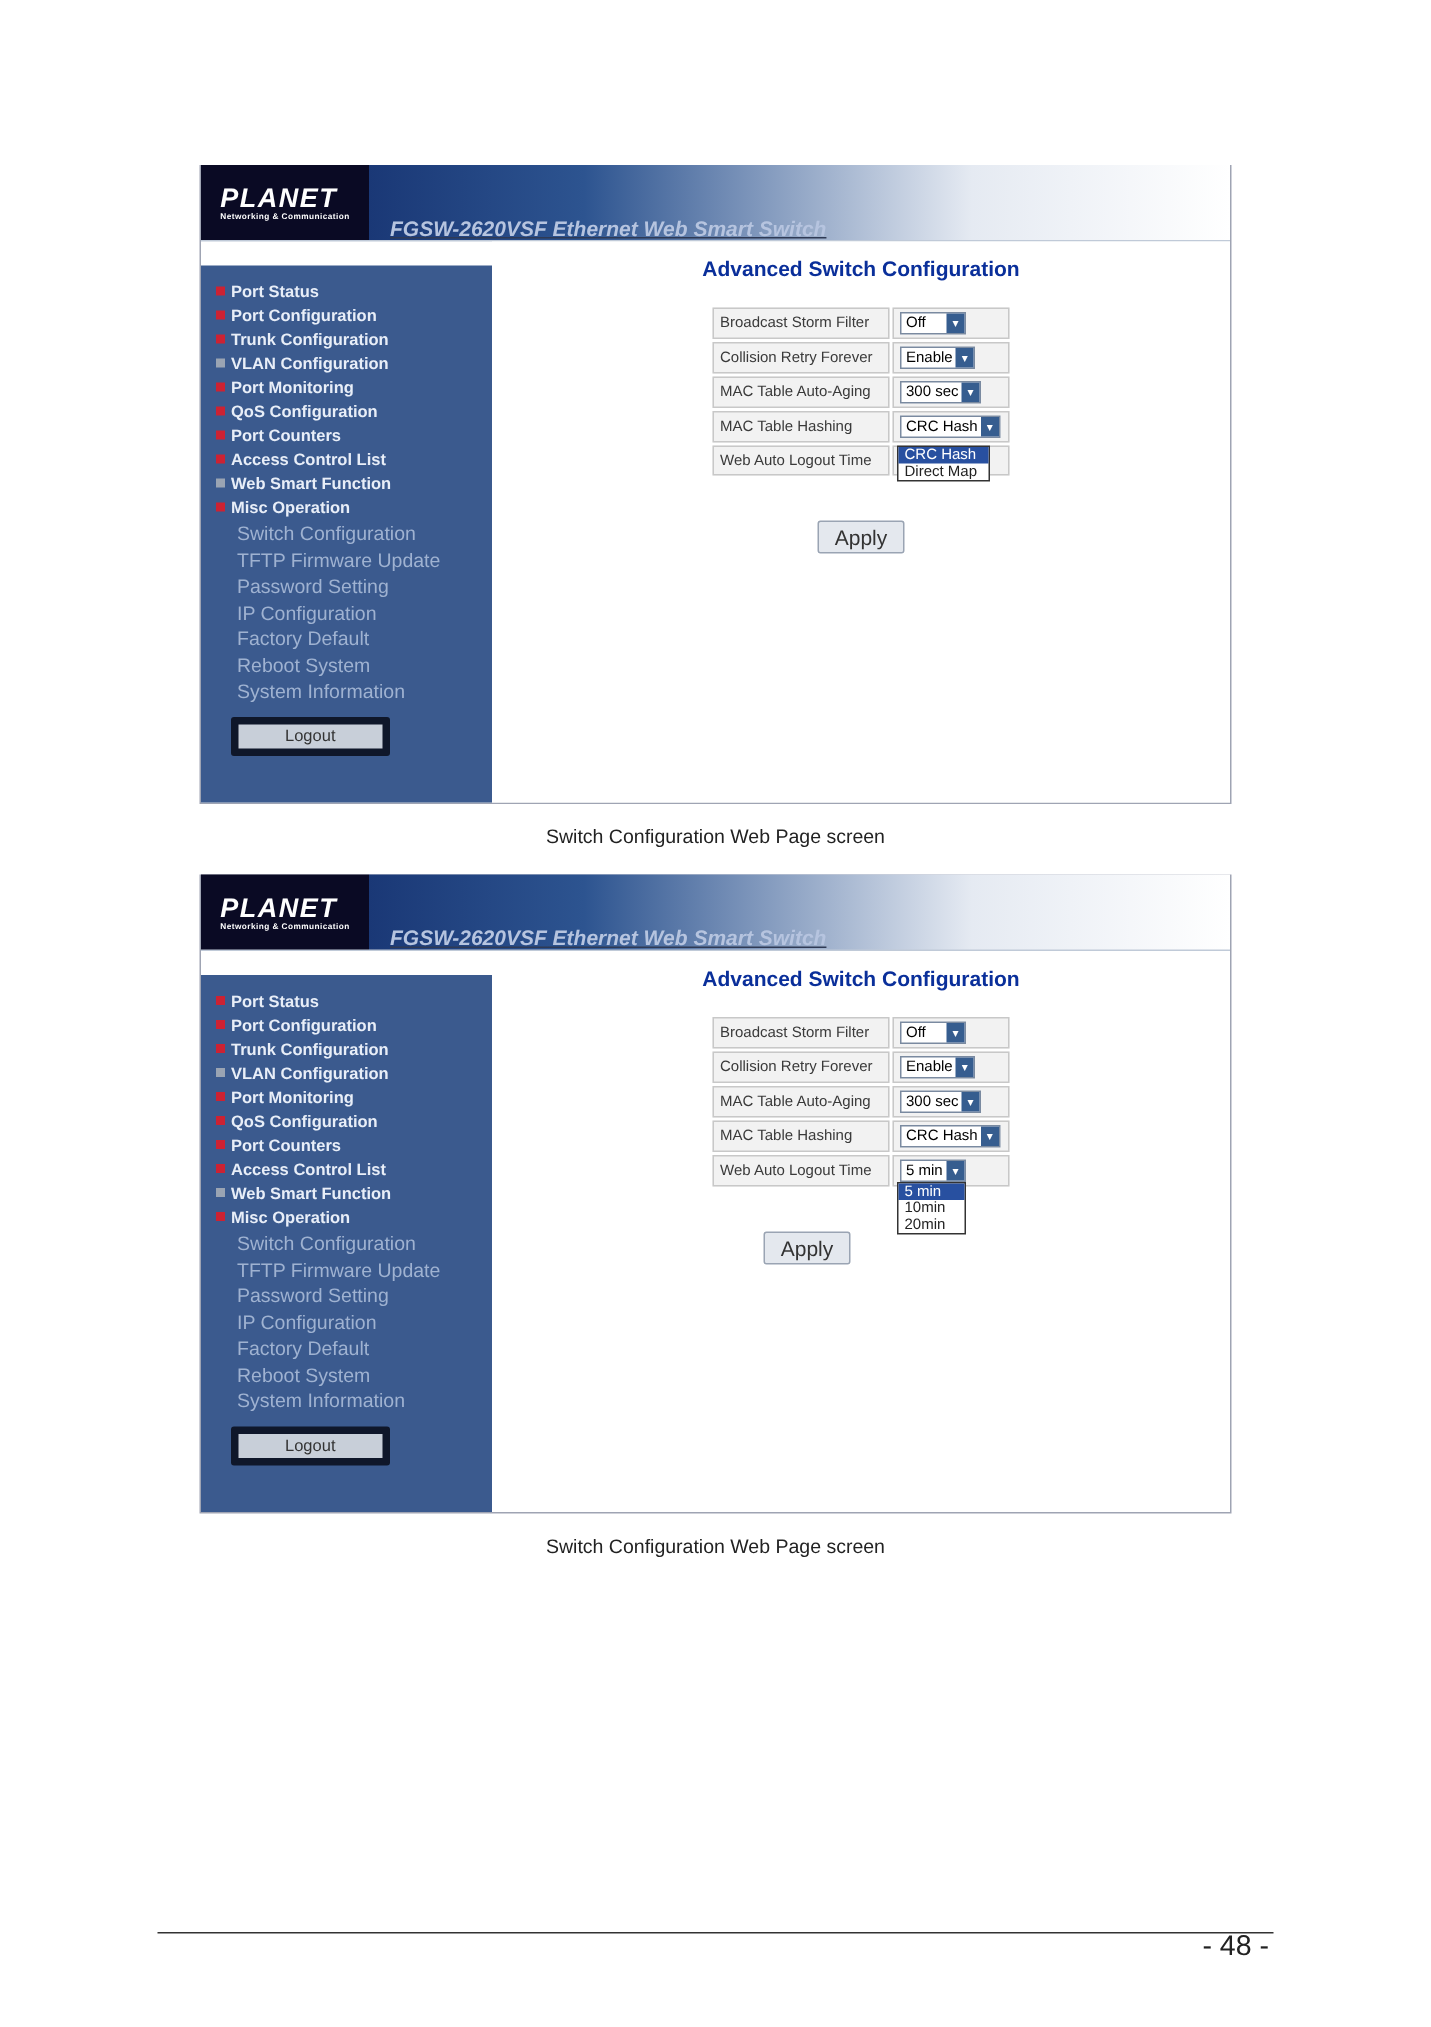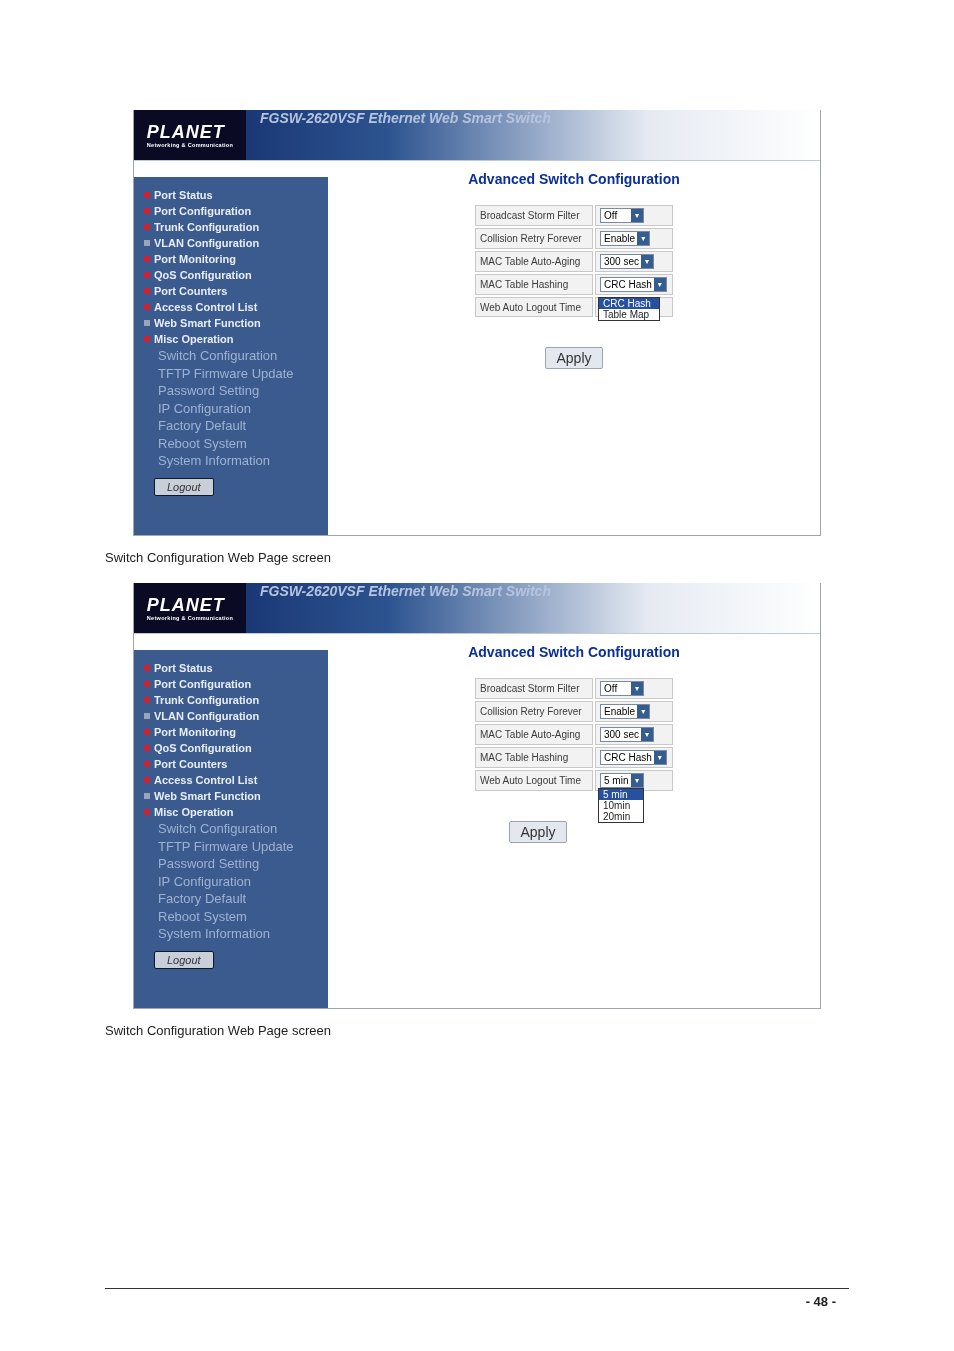--- a/index.html
+++ b/index.html
@@ -38,25 +38,26 @@
     font-style: italic;
     letter-spacing: 1px;
   }
   .logo-box .sub { font-size: 5.5px; font-style: normal; letter-spacing: 0.3px; display: block; line-height: 1; }
   .product-title {
     flex: 1;
     height: 50px;
     background: linear-gradient(to right, #1a3876 0%, #2d5490 25%, #e5eaf2 70%, #ffffff 100%);
     color: #2f3a55;
     display: flex;
-    align-items: flex-start;
+    align-items: flex-end;
     padding-left: 14px;
     font-size: 14px;
     font-style: italic;
     font-weight: bold;
+    text-decoration: underline;
   }
   .product-title .g { color: #b6c4df; }
   .body-row { display: flex; }
   .sidebar {
     width: 194px;
     min-height: 358px;
     background: #3b5a8e;
     padding: 10px 10px 26px 10px;
     color: #e8eef8;
     font-size: 11px;
@@ -81,26 +82,25 @@
     padding-left: 14px;
     font-size: 13px;
     line-height: 1.35;
     color: #9fb2d1;
   }
   .sub-items div { cursor: pointer; }
   .logout-wrap { padding: 8px 0 0 10px; }
   .logout-btn {
     display: inline-block;
     background: #c8cfd9;
-    border: 1px solid #0f172a;
-    padding: 2px 12px;
+    border: 5px solid #0f172a;
+    padding: 2px 31px;
     font-size: 11px;
     color: #333;
     border-radius: 2px;
-    font-style: italic;
   }
   .content {
     flex: 1;
     background: #fff;
     padding: 10px 0 0 0;
     text-align: center;
   }
   .content-title {
     color: #0a2f9a;
     font-weight: bold;
@@ -159,37 +159,37 @@
     display: inline-block;
     margin-top: 12px;
     border: 1px solid #9aa4b3;
     background: #e4e8ee;
     padding: 2px 10px;
     font-size: 14px;
     border-radius: 2px;
     color: #333;
   }
   .caption {
+    text-align: center;
     font-size: 13px;
     padding: 6px 0 18px 0;
     color: #222;
   }
   .footer-line {
     position: absolute;
     left: 105px; right: 105px;
     bottom: 62px;
     border-top: 1px solid #333;
   }
   .page-number {
     position: absolute;
-    right: 118px;
+    right: 108px;
     bottom: 42px;
-    font-size: 13px;
+    font-size: 19px;
     color: #222;
-    font-weight: bold;
   }
 </style>
 </head>
 <body>
 
 <div class="page-inner">
 
   <div class="screenshot">
     <div class="header-bar">
       <div class="logo-box">
@@ -246,21 +246,21 @@
           </tr>
           <tr>
             <td class="label">MAC Table Hashing</td>
             <td class="val"><span class="fake-select"><span>CRC Hash</span><span class="arr">▾</span></span></td>
           </tr>
           <tr>
             <td class="label">Web Auto Logout Time</td>
             <td class="val" style="position:relative;">
               <div class="dropdown-overlay" style="top:-1px; left:2px;">
                 <div class="opt sel">CRC Hash</div>
-                <div class="opt">Table Map</div>
+                <div class="opt">Direct Map</div>
               </div>
             </td>
           </tr>
         </tbody>
           </table>
         <span class="btn-apply">Apply</span>
       </div>
     </div>
   </div>
 

